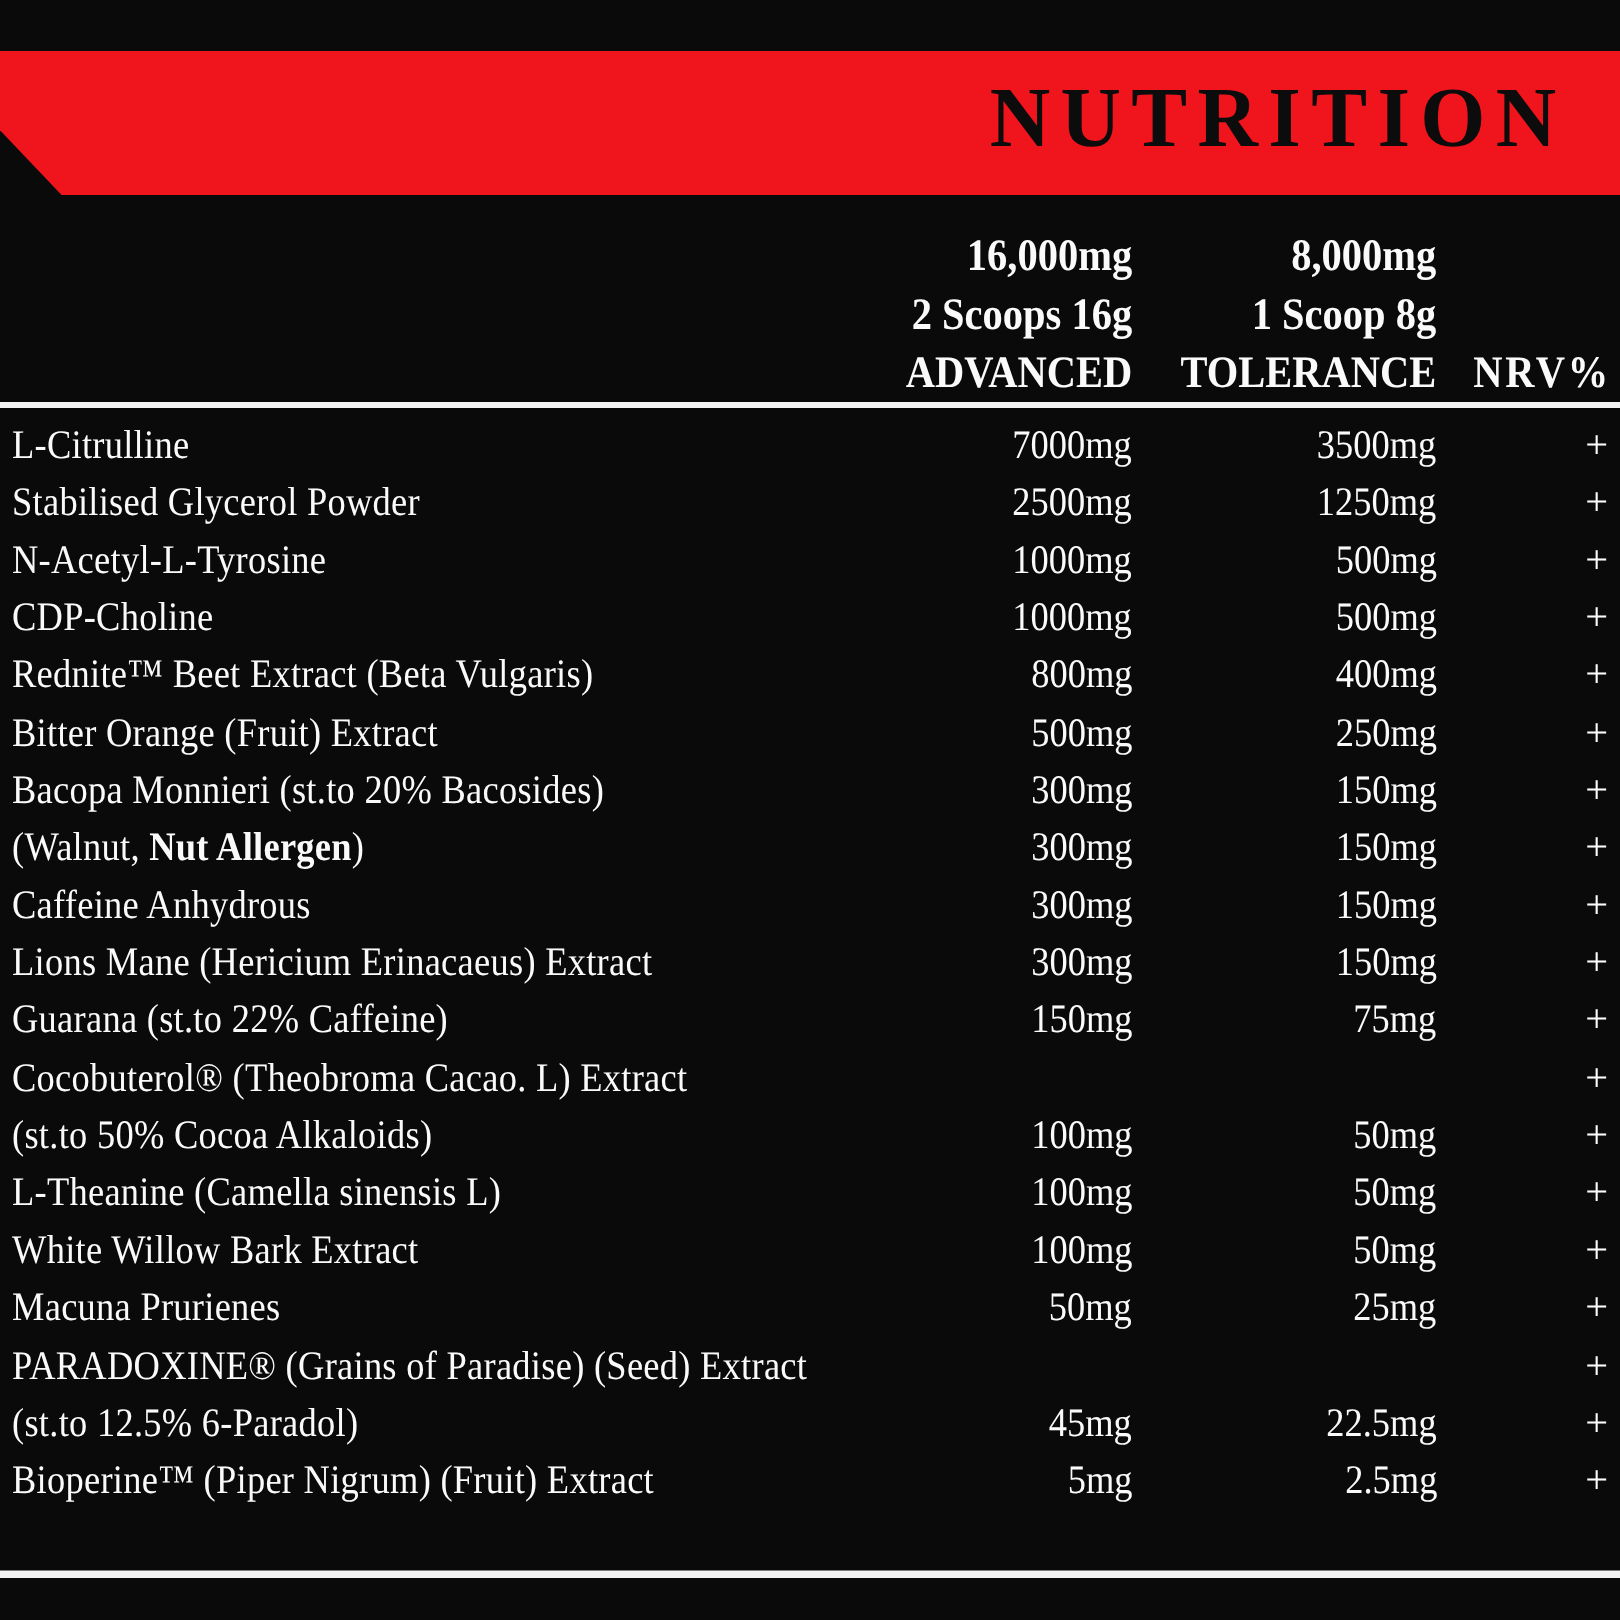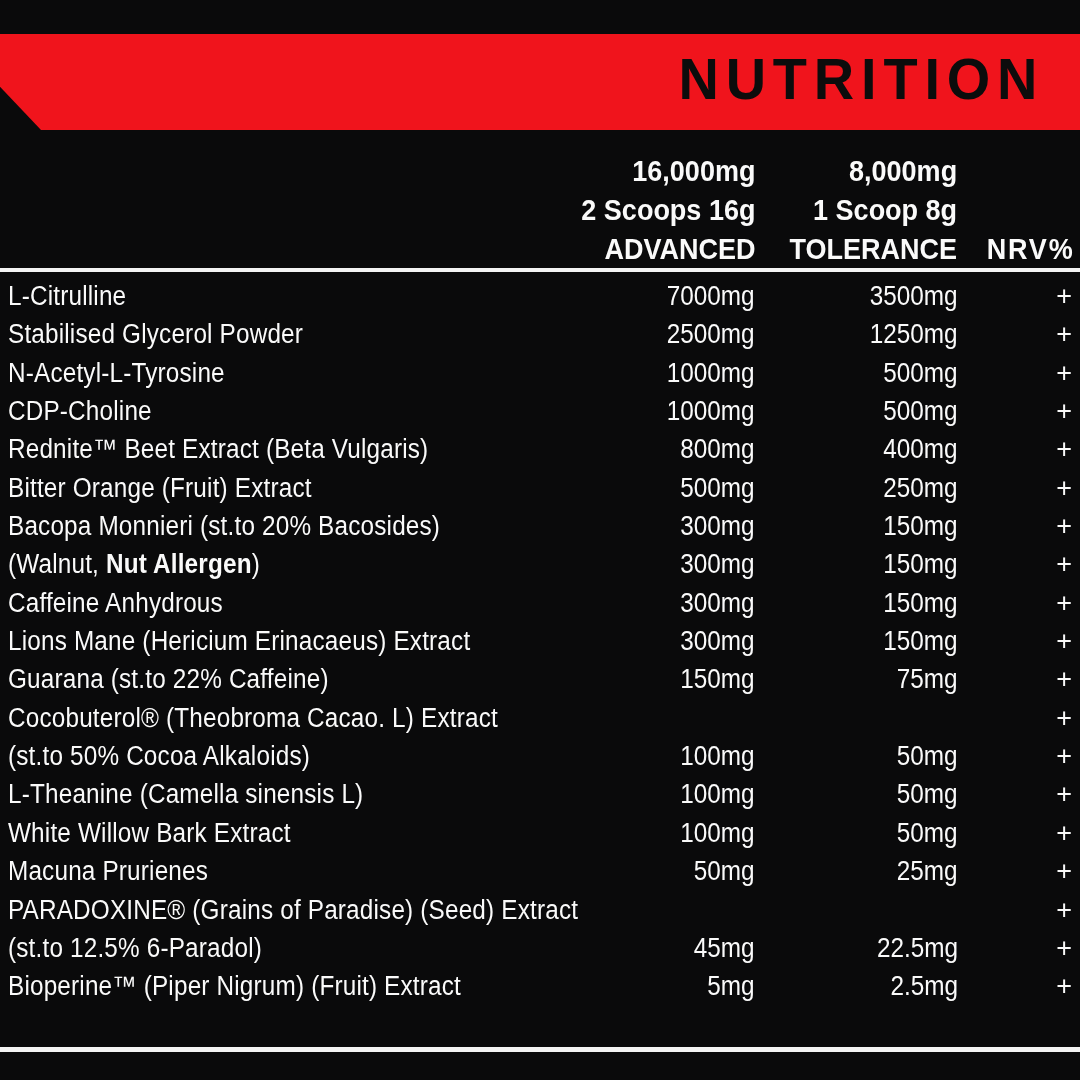--- a/index.html
+++ b/index.html
@@ -1,19 +1,19 @@
 <!DOCTYPE html>
 <html><head>
 <meta charset="utf-8">
 <style>
   html,body{margin:0;padding:0;background:#000;}
   .screen{
     position:relative;width:1080px;height:1080px;overflow:hidden;
     background:#0a0a0b;color:#fafafa;
-    font-family:Liberation Sans, sans-serif;
+    font-family:Liberation Serif, serif;
   }
   
   .banner{
     position:absolute;left:0;top:34px;width:1080px;height:96px;
     background:#f0141c;
     clip-path:polygon(0 0,100% 0,100% 100%,3.8% 100%,0 55%);
   }
   .banner-title{
     position:absolute;right:36px;top:50%;
     transform:translateY(-55%) scaleX(0.98);transform-origin:right center;

